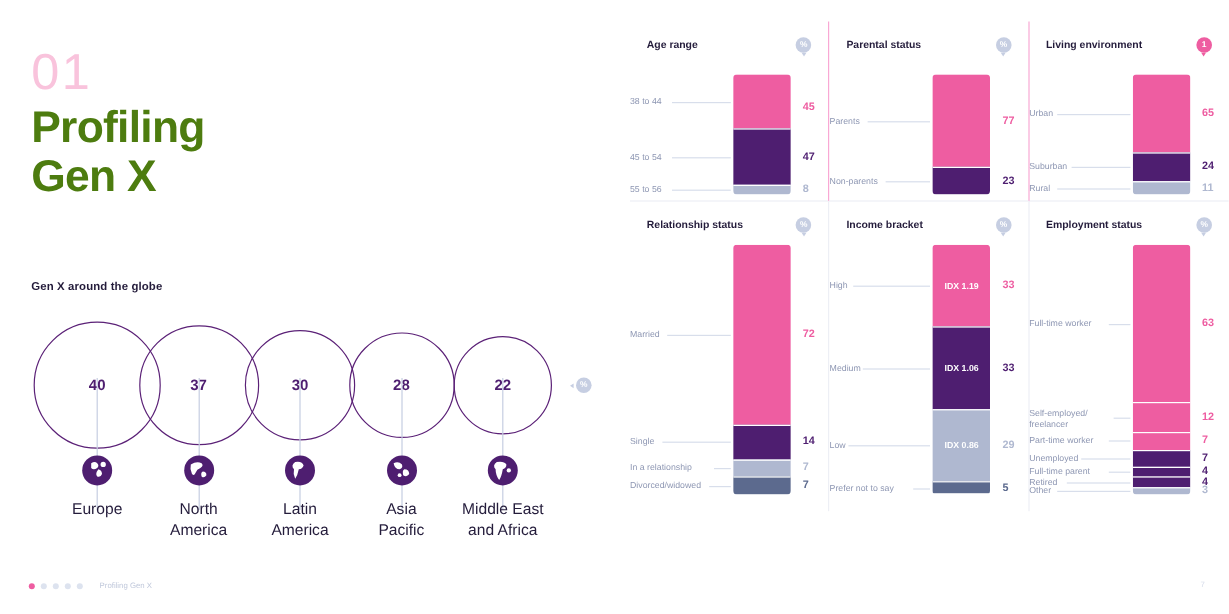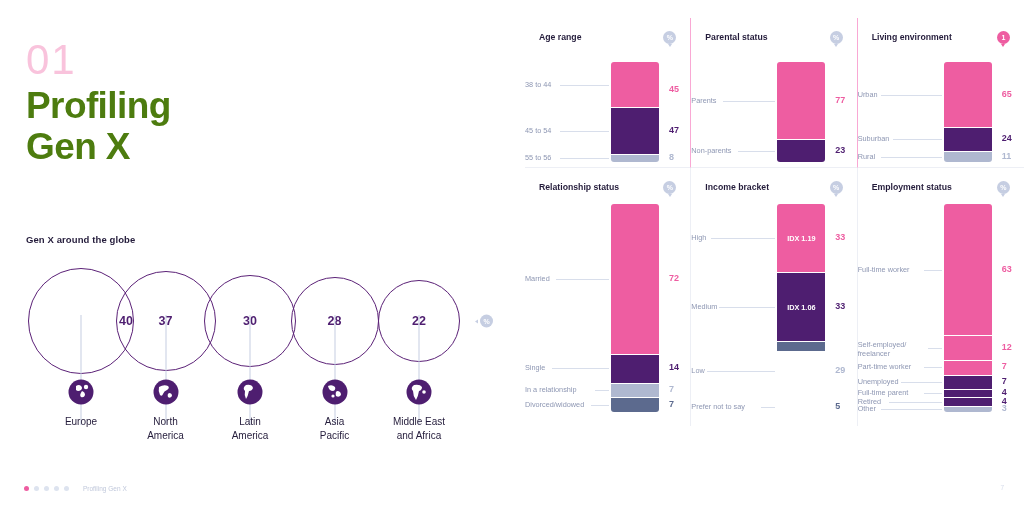--- a/index.html
+++ b/index.html
@@ -59,21 +59,21 @@
   .stem {
     position: absolute; left: 50%; top: 0; width: 1px; height: 110px;
     background: #C6CEE2; transform: translateX(-50%);
   }
   .globe-ic {
     position: absolute; left: 50%; top: 64px; transform: translateX(-50%);
     width: 26px; height: 26px;
   }
   .marker-label {
     position: absolute; top: 100px; left: 0; width: 100%;
-    font-size: 10px; line-height: 1.35; color: #241C3B; font-weight: 400;
+    font-size: 13px; line-height: 1.35; color: #241C3B; font-weight: 400;
   }
 
   .foot-left { position: absolute; left: 24px; top: 485px; display: flex; align-items: center; gap: 5px; }
   .dot { width: 5px; height: 5px; border-radius: 50%; background: #DDE3EF; }
   .dot.active { background: #EE5DA1; }
   .foot-left-text { margin-left: 9px; font-size: 6.5px; color: #C0C8DB; }
 
   
   .right { position: absolute; left: 512px; top: 0; width: 512px; height: 512px; }
   .grid {
@@ -146,21 +146,21 @@
         </div>
         <div class="circ" style="width: 88px; height: 88px; left: 267.5px;">
           <span>28</span>
         </div>
         <div class="circ" style="width: 92px; height: 92px; left: 181px;">
           <span>30</span>
         </div>
         <div class="circ" style="width: 100px; height: 100px; left: 92.5px;">
           <span>37</span>
         </div>
-        <div class="circ" style="width: 106px; height: 106px; left: 5px; justify-content: flex-end;">
+        <div class="circ" style="width: 106px; height: 106px; left: 5px;">
           <span>40</span>
         </div>
       <div class="pct-tiny">%</div>
     </div>
 
     <div class="markers" id="markers">
         <div class="marker" style="left: 12px;">
           <div class="stem"></div>
           <div class="globe-ic"><svg viewBox="0 0 26 26" width="26" height="26">
               <circle cx="13" cy="13" r="12.5" fill="#4E1E70"></circle>
@@ -306,20 +306,23 @@
           <div class="rowval" style="left: 144px; top: 197.44px; color: rgb(175, 184, 208);">29</div>
           <div class="rowlabel" style="top: 233.8px; left: 0px;">Prefer not to say</div>
           <div class="leader" style="left: 70px; width: 14px; top: 239px;"></div>
           <div class="rowval" style="left: 144px; top: 232.8px; color: rgb(92, 106, 142);">5</div>
           <div class="bar" style="left: 86px; top: 36px; width: 48px; height: 208px;">
             <div class="seg" style="height: 68px; background: rgb(238, 93, 161);">
               <div class="seg-idx">IDX 1.19</div>
             </div>
             <div class="seg" style="height: 68.64px; background: rgb(78, 30, 112);">
               <div class="seg-idx">IDX 1.06</div>
+            </div>
+            <div class="seg" style="height: 60.32px; background: rgb(175, 184, 208);">
+              <div class="seg-idx">IDX 0.86</div>
             </div>
             <div class="seg" style="height: 10.4px; background: rgb(92, 106, 142);"></div>
           </div>
         </div>
         <div class="cell b3">
           <div class="cell-title">Employment status</div>
           <div class="badge">%</div>
           <div class="rowlabel" style="top: 96.52px; left: 0px;">Full-time worker</div>
           <div class="leader" style="left: 66.4px; width: 17.6px; top: 102px;"></div>
           <div class="rowval" style="left: 144px; top: 95.52px; color: rgb(238, 93, 161);">63</div>

